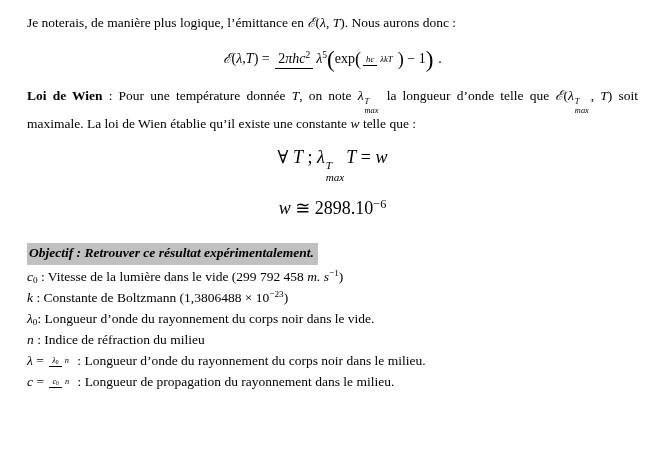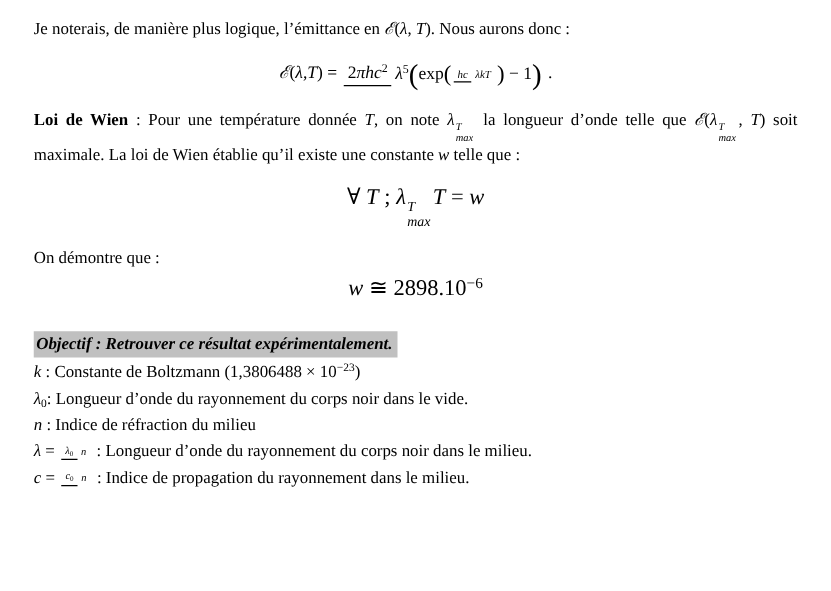--- a/index.html
+++ b/index.html
@@ -77,35 +77,35 @@
       </span><span> la longueur d’onde telle que </span><span class="st-i">ℰ</span><span>(</span><span class="st-i">λ</span><span class="stack">
         <span><span class="st-i">T</span></span>
         <span><span class="st-i">max</span></span>
       </span><span>, </span><span class="st-i">T</span><span>) soit maximale. La loi de Wien établie qu’il existe une constante </span><span class="st-i">w</span><span> telle que :</span></p>
 
   <div id="wien-formula" class="formula"><span>∀ </span><span class="st-i">T</span><span> ; </span><span class="st-i">λ</span><span class="stack">
         <span><span class="st-i">T</span></span>
         <span><span class="st-i">max</span></span>
       </span><span class="st-i">T</span><span> = </span><span class="st-i">w</span></div>
 
-  <p id="demonstrate-line">On démontre que :</p>
 
   <div id="w-formula" class="formula"><span class="st-i">w</span><span> ≅ 2898.10</span><span class="st-sup">−6</span></div>
 
   <p id="objective-line"><span class="highlight"><span class="st-bi">Objectif : Retrouver ce résultat expérimentalement.</span></span></p>
 
 
   <div>
+    <p class="const-line"><span class="st-i">c</span><span class="st-sub">0</span><span> : Vitesse de la lumière dans le vide (299 792 458 </span><span class="st-i">m. s</span><span class="st-sup">−1</span><span>)</span></p>
     <p class="const-line"><span class="st-i">k</span><span> : Constante de Boltzmann (1,3806488 × 10</span><span class="st-sup">−23</span><span>)</span></p>
     <p class="const-line"><span class="st-i">λ</span><span class="st-sub">0</span><span>: Longueur d’onde du rayonnement du corps noir dans le vide.</span></p>
     <p class="const-line"><span class="st-i">n</span><span> : Indice de réfraction du milieu</span></p>
     <p class="const-line"><span class="st-i">λ</span><span> = </span><span class="frac small">
           <span class="num"><span class="st-i">λ</span><span class="st-sub">0</span></span>
           <span class="den"><span class="st-i">n</span></span>
         </span><span> : Longueur d’onde du rayonnement du corps noir dans le milieu.</span></p>
     <p class="const-line"><span class="st-i">c</span><span> = </span><span class="frac small">
           <span class="num"><span class="st-i">c</span><span class="st-sub">0</span></span>
           <span class="den"><span class="st-i">n</span></span>
-        </span><span> : Indice de propagation du rayonnement dans le milieu.</span></p>
+        </span><span> : Longueur de propagation du rayonnement dans le milieu.</span></p>
 
   </div>
 
 </main>
 
 </body></html>

